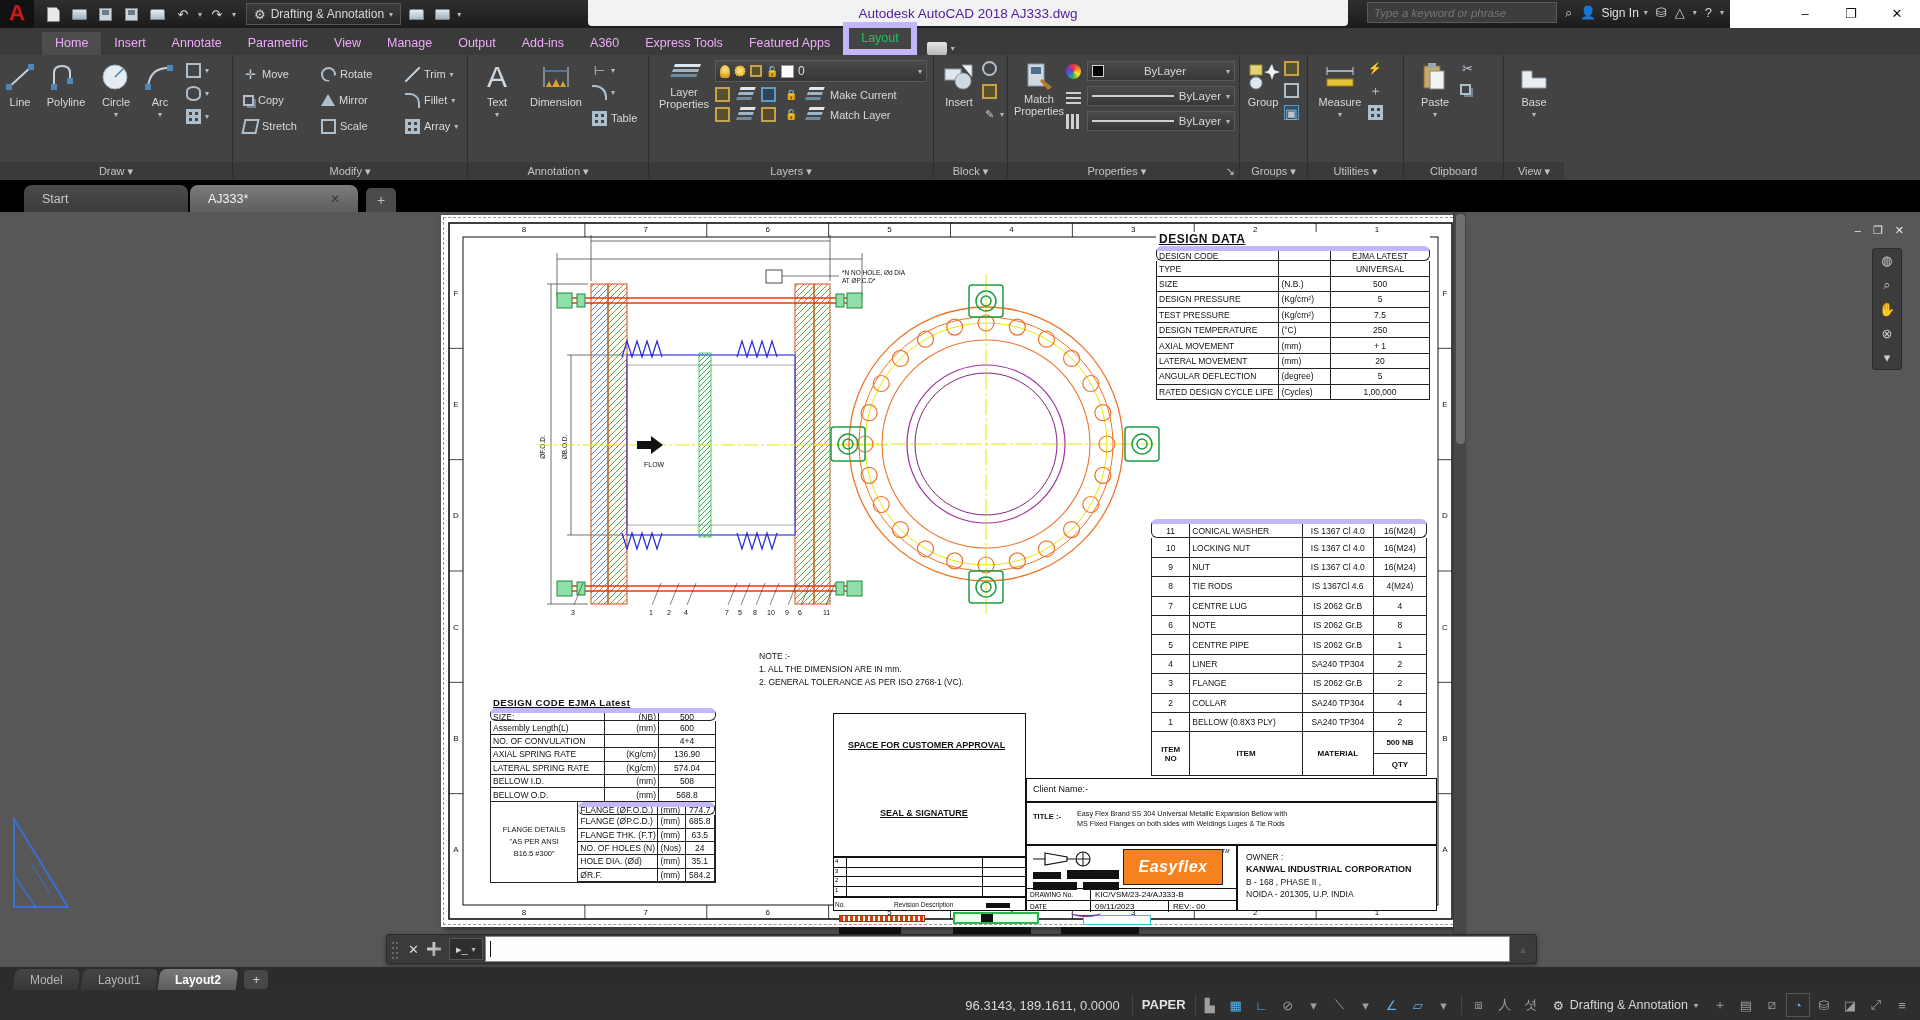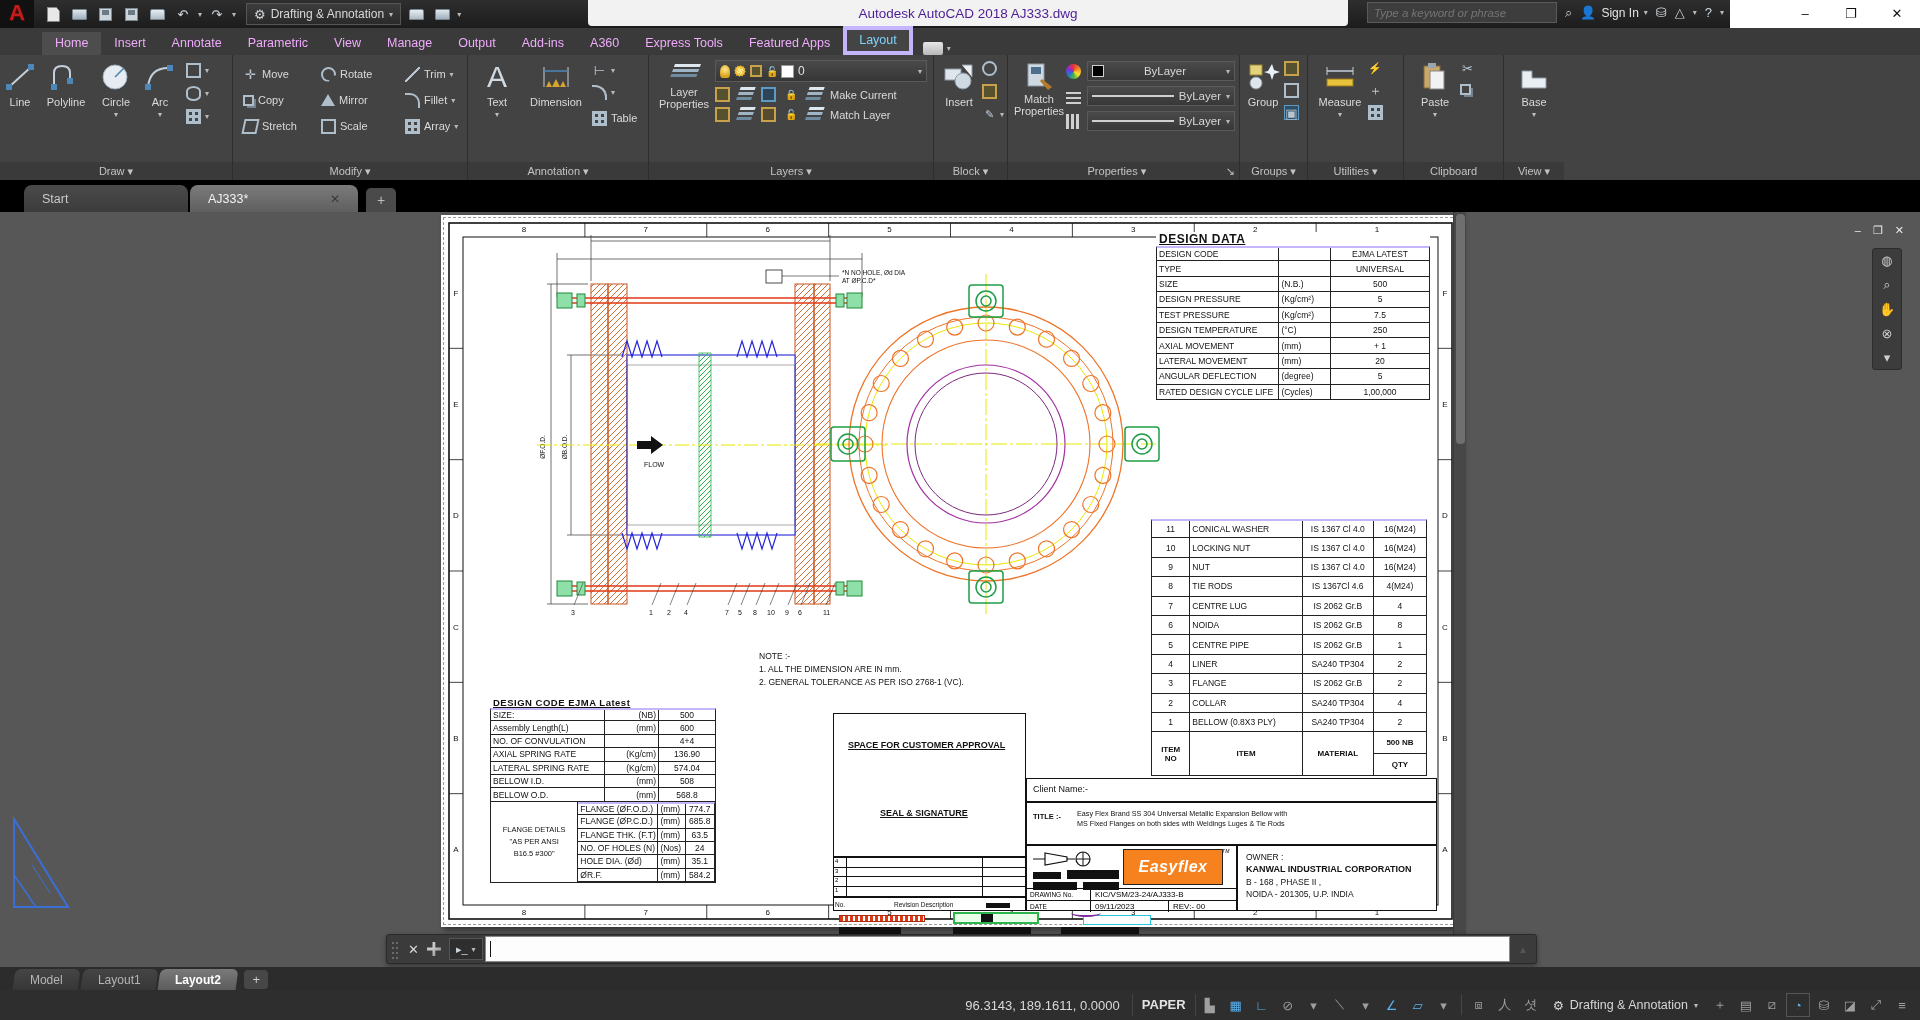--- a/index.html
+++ b/index.html
@@ -35,21 +35,21 @@
   .signin { color:#e3e3e3; font-size:12px; display:flex; align-items:center; gap:5px; }
   .win-strip { position:absolute; right:0; top:0; width:190px; height:28px; background:#ffffff;
     display:flex; align-items:center; justify-content:flex-end; }
   .win-btn { width:46px; height:28px; text-align:center; line-height:28px; color:#111; font-size:13px; }
 
   
   .ribbontabs { position:absolute; left:0; top:28px; width:1920px; height:27px; background:#3a3a3a;
     display:flex; align-items:flex-end; padding-left:42px; }
   .rtab { color:#f0abfc; font-size:12.5px; padding:4px 13px 5px; }
   .rtab.home { background:#4d4d4d; }
-  .rtab.active { border:4px solid #c4b5fd; background:#444; padding:3px 12px 4px; color:#7dd3fc; }
+  .rtab.active { border:6px solid #c4b5fd; background:#444; padding:3px 12px 4px; color:#22c55e; }
   .rtab-extra { margin-left:10px; display:flex; align-items:center; gap:4px; color:#c9c9c9; }
   .cam-ic { width:20px; height:13px; background:linear-gradient(#e7e7e7,#b8b8b8); border-radius:2px; }
 
   
   .ribbon { position:absolute; left:0; top:55px; width:1920px; height:125px; background:#444343; }
   .panel { position:absolute; top:0; height:125px; border-right:1px solid #2e2e2e; }
   .plabel { position:absolute; left:0; bottom:0; width:100%; height:18px; background:#3a3a3a;
     color:#c3c3c3; font-size:11px; text-align:center; line-height:18px; }
   .pbody { position:absolute; left:0; top:0; width:100%; height:107px; display:flex; align-items:flex-start; }
   .bigbtn { display:flex; flex-direction:column; align-items:center; padding-top:6px; height:107px; }
@@ -98,21 +98,21 @@
   
   .canvas { position:absolute; left:0; top:212px; width:1920px; height:755px; background:#575757; overflow:hidden; }
   .paper { position:absolute; left:441px; top:3px; width:1019px; height:712px; background:#fff;
     box-shadow:3px 3px 6px rgba(0,0,0,.45); }
   .paper-svg { position:absolute; left:0; top:0; width:100%; height:100%; }
   .margin-dash { position:absolute; inset:2px; border:1px dashed #9a9a9a; pointer-events:none; }
 
   .dtable { position:absolute; background:#fff; font-size:8.5px; color:#111; }
   .dtitle { font-size:12px; font-weight:bold; text-decoration:underline; letter-spacing:.5px; padding-left:3px; }
   .trow { display:grid; border:1px solid #222; border-top:none; }
-  .trow:first-of-type { border-top:2px solid #c4b5fd; }
+  .trow:first-of-type { border-top:5px solid #c4b5fd;border-radius:6px; }
   .tcell { border-right:1px solid #222; padding:1px 2px; overflow:hidden; white-space:nowrap; display:flex; align-items:center; }
   .tcell:last-child { border-right:none; justify-content:center; }
   #dd-rows .trow { grid-template-columns:45% 19% 36%; height:15.4px; }
   #pt-rows .trow { grid-template-columns:14% 41% 26% 19%; height:19.4px; }
   #pt-rows .tcell:first-child { justify-content:center; }
   #pt-rows .tcell:nth-child(3) { justify-content:center; }
   #ej-rows .trow { grid-template-columns:51% 24% 25%; height:13.4px; }
   #ej-rows .tcell:nth-child(2){ justify-content:flex-end; }
   #ej-frows .trow { grid-template-columns:59% 20% 21%; height:13.4px; border-left:none; }
   .pt-footer { display:grid; grid-template-columns:14% 41% 26% 19%; border:1px solid #222; border-top:none; height:44px; font-size:8px; }
@@ -890,21 +890,21 @@
               <div class="tcell">4(M24)</div>
             </div>
             <div class="trow">
               <div class="tcell">7</div>
               <div class="tcell">CENTRE LUG</div>
               <div class="tcell">IS 2062 Gr.B</div>
               <div class="tcell">4</div>
             </div>
             <div class="trow">
               <div class="tcell">6</div>
-              <div class="tcell">NOIDA</div>
+              <div class="tcell">NOTE</div>
               <div class="tcell">IS 2062 Gr.B</div>
               <div class="tcell">8</div>
             </div>
             <div class="trow">
               <div class="tcell">5</div>
               <div class="tcell">CENTRE PIPE</div>
               <div class="tcell">IS 2062 Gr.B</div>
               <div class="tcell">1</div>
             </div>
             <div class="trow">

